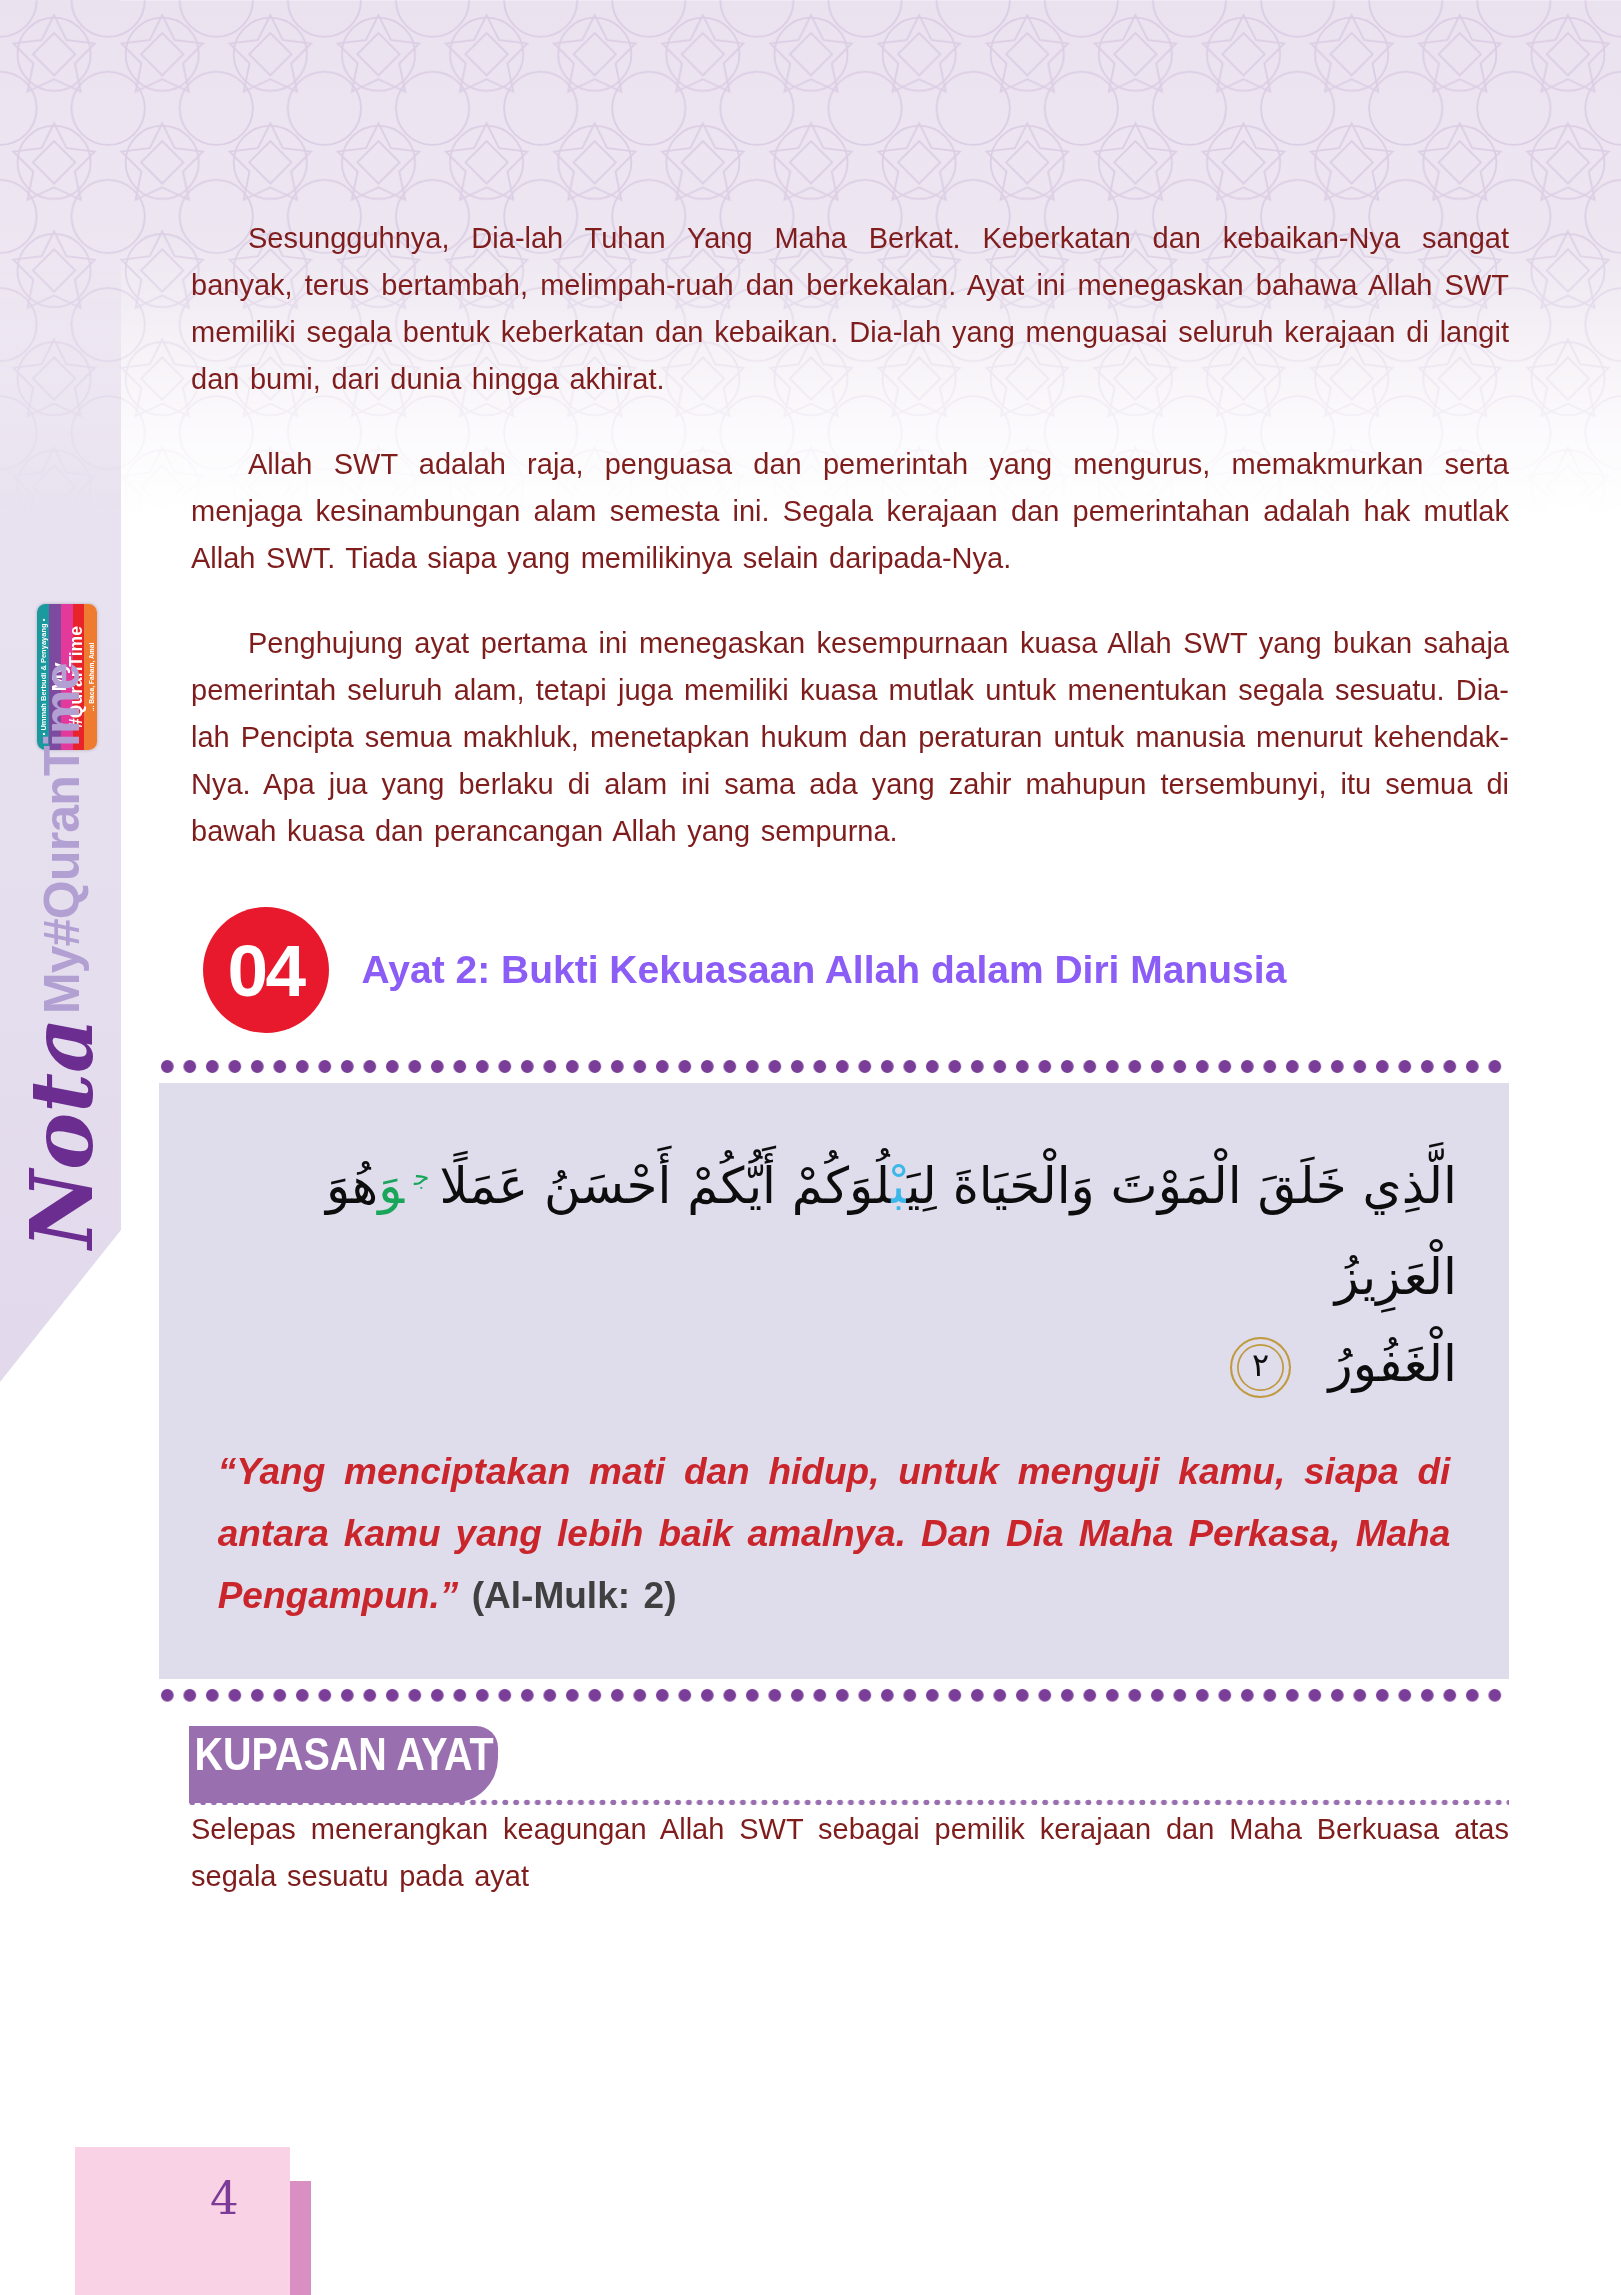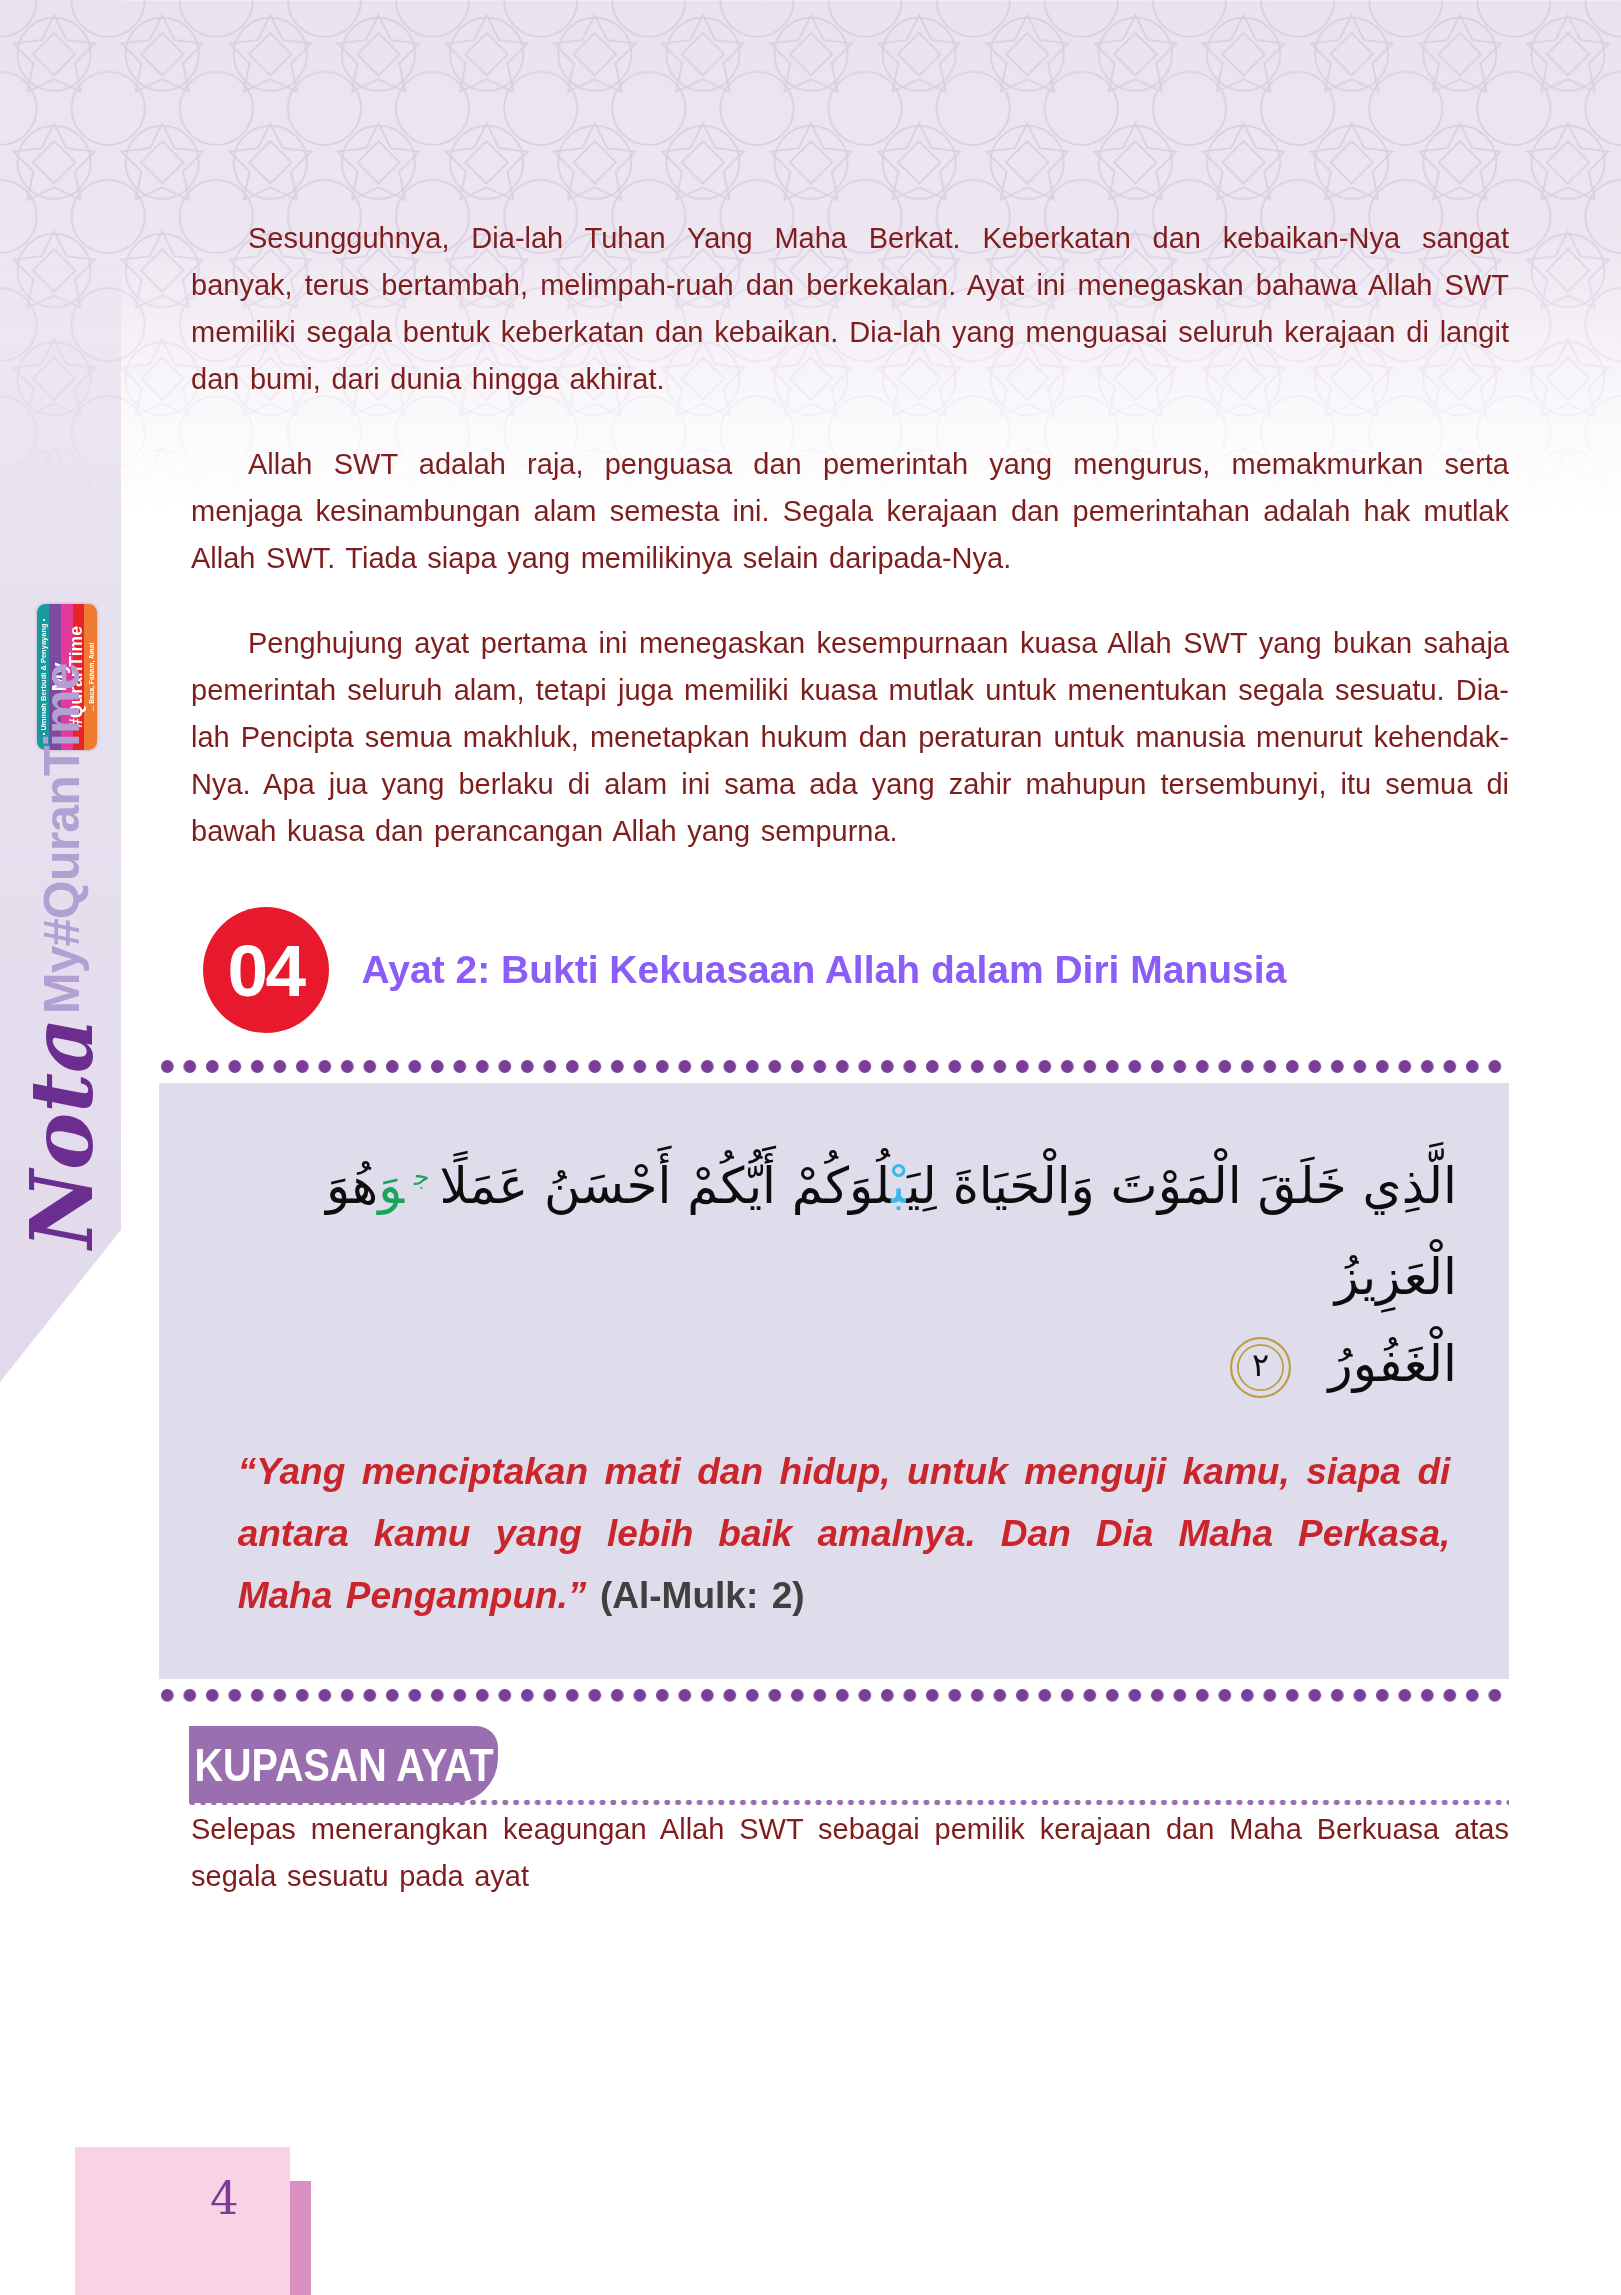--- a/index.html
+++ b/index.html
@@ -43,42 +43,42 @@
   .section-head{display:flex;align-items:center;gap:33px;margin:52px 0 0 11.6px;}
   .num-circle{flex:0 0 auto;width:126px;height:126px;border-radius:50%;background:#e8192c;
     display:flex;align-items:center;justify-content:center;
     color:#fff;font-size:73px;font-weight:bold;letter-spacing:-2.5px;}
   .section-title{color:#8b5cf6;font-size:39px;font-weight:bold;}
 
   
   .quote-box{position:relative;margin:25px 0 0 -32px;width:1350px;}
   .dots{height:16.6px;background-image:radial-gradient(circle at 8.3px 8.3px,#7a3e98 5.8px,rgba(122,62,152,0) 6.7px);
     background-size:22.5px 16.6px;background-repeat:repeat-x;}
-  .quote-inner{background:#dfdcec;margin:8.3px 0;padding:48px 52px 52px 72px;}
+  .quote-inner{background:#dfdcec;margin:8.3px 0;padding:48px 52px 52px 52px;}
   .arabic{direction:rtl;font-family:"DejaVu Sans",sans-serif;color:#0d0d0d;
     font-size:50px;line-height:91px;text-align:right;}
   .ar-blue{color:#3bb7ea;}
   .ar-green{color:#19a65a;}
   .ar-waqf{color:#19a65a;font-size:25px;vertical-align:super;margin:0 10px;}
   .arabic-l2{direction:rtl;font-family:"DejaVu Sans",sans-serif;color:#0d0d0d;
     font-size:50px;line-height:83px;text-align:right;}
   .ayah-badge{display:inline-block;width:57px;height:57px;border-radius:50%;
     border:2.5px solid #bf9a3e;box-shadow:inset 0 0 0 5px #dfdcec,inset 0 0 0 6.7px #bf9a3e;
     text-align:center;line-height:53px;font-size:32px;color:#0d0d0d;vertical-align:middle;margin-right:21.6px;}
   .translation{margin:35px 6.7px 0 6.7px;font-size:37px;line-height:62px;font-weight:bold;
     font-style:italic;color:#c9252b;text-align:justify;word-spacing:3.3px;}
   .source{color:#404040;font-style:normal;white-space:nowrap;}
 
   
   .kupasan-row{position:relative;margin:23px 0 0 -1.7px;height:80px;}
   .kupasan-line{position:absolute;left:0;bottom:0;width:1320px;height:7.5px;z-index:1;
     background-image:radial-gradient(circle at 3.3px 3.7px,#9a6fb0 2.7px,rgba(154,111,176,0) 3.3px);
     background-size:10.8px 7.5px;background-repeat:repeat-x;}
   .kupasan{position:absolute;left:0;top:0;width:309px;height:77px;background:#9a6fb0;
-    border-radius:0 21.6px 45px 0;display:flex;align-items:center;justify-content:center;z-index:2;}
+    border-radius:0 21.6px 45px 0;display:flex;align-items:flex-start;justify-content:center;z-index:2;}
   .kupasan span{color:#fff;font-weight:bold;font-size:47px;letter-spacing:0;
     transform:scaleX(.84);white-space:nowrap;}
   .after-banner{margin-bottom:0;text-indent:0;}
 
   
   .pink-dark{position:absolute;left:100px;top:2181px;width:211px;height:115px;background:#da8fc2;z-index:1;}
   .pink-light{position:absolute;left:75px;top:2147px;width:215px;height:148px;background:#f9d2e6;z-index:2;}
   .page-num{position:absolute;left:210px;top:2172px;z-index:3;
     font-family:"DejaVu Serif",serif;font-size:45px;color:#7b3b97;}
 </style>

